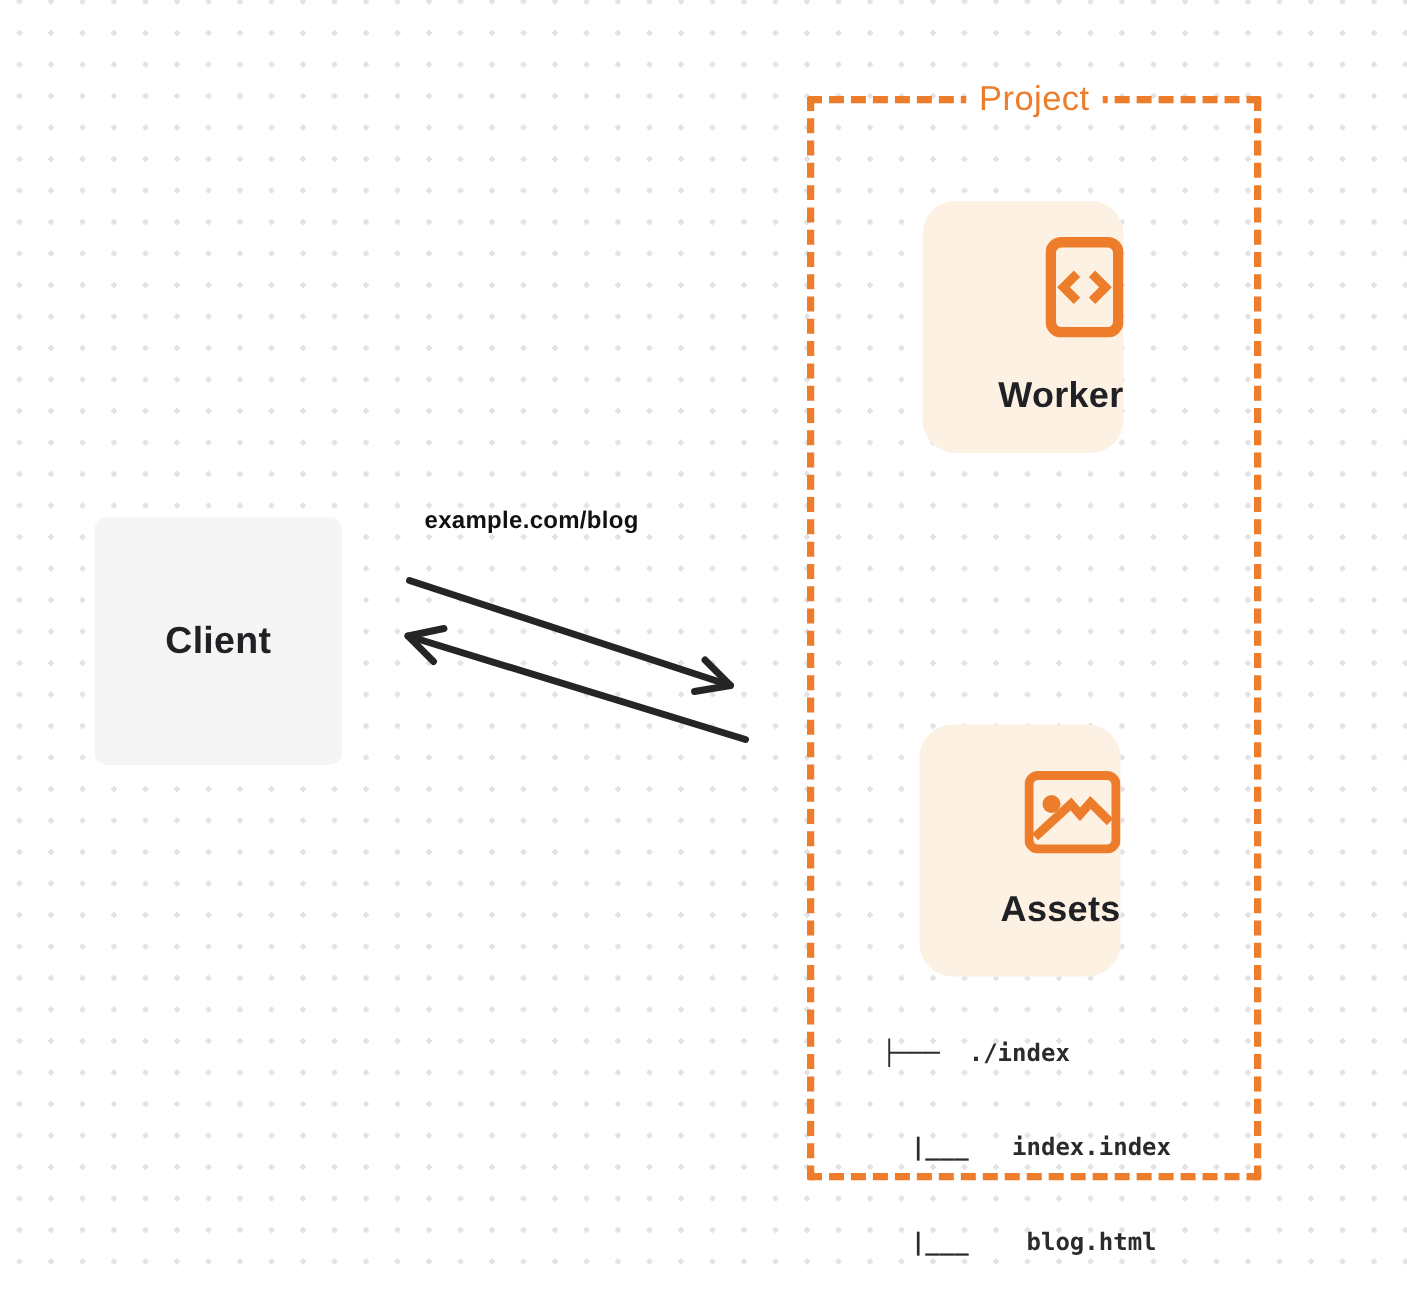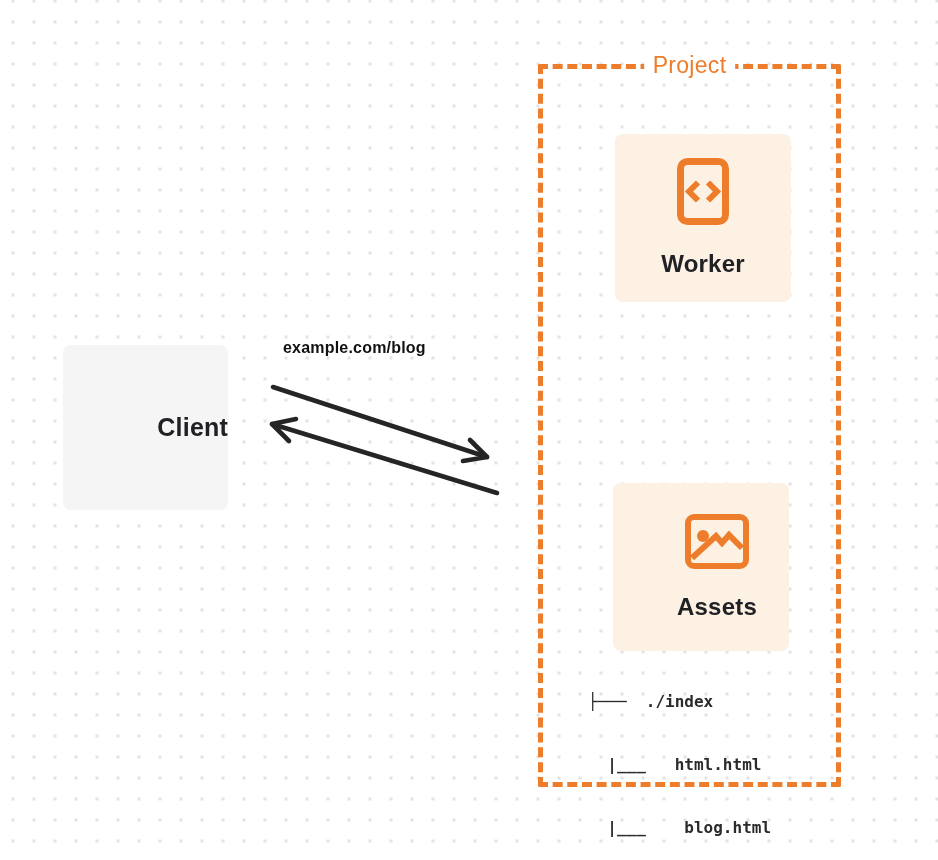--- a/index.html
+++ b/index.html
@@ -22,21 +22,21 @@
     background-color:#ffffff;
     background-image:radial-gradient(circle, var(--dot) 1.8px, transparent 1.9px);
     background-size:21px 21px;
     background-position:2.5px 11.5px;
   }
 
   
   .client-box{
     position:absolute;left:63px;top:345px;width:165px;height:165px;
     background:var(--client-bg);border-radius:8px;
-    display:flex;align-items:center;justify-content:flex-end;
+    display:flex;align-items:center;justify-content:center;
   }
   .client-box span{
     font-size:25px;font-weight:700;color:var(--text-dark);letter-spacing:.2px;
   }
 
   
   .url-label{
     position:absolute;left:283px;top:339px;
     font-size:16px;font-weight:700;color:#111111;letter-spacing:.2px;
     white-space:nowrap;
@@ -56,23 +56,23 @@
   }
   .project-label{
     position:absolute;top:-17px;left:50%;transform:translateX(-50%);
     background:#ffffff;padding:0 9px;
     font-size:23px;font-weight:400;color:var(--accent-orange);
     letter-spacing:.3px;white-space:nowrap;
   }
 
   
   .card{
-    position:absolute;width:176px;height:168px;
-    background:var(--card-bg);border-radius:8px;
-    display:flex;flex-direction:column;align-items:center;justify-content:center;
+    position:absolute;width:134px;height:168px;
+    background:var(--card-bg);border-radius:22px;
+    display:flex;flex-direction:column;align-items:flex-end;justify-content:center;
     color:var(--accent-orange);
   }
   .card .card-label{
     font-size:24px;font-weight:700;color:var(--text-dark);letter-spacing:.2px;
   }
   .card-worker{left:72px;top:65px;}
   .card-worker{gap:25px;}
   .card-assets{left:70px;top:414px;gap:24px;padding-left:32px;}
   .card svg{display:block;}
 
@@ -121,18 +121,18 @@
         <rect x="3" y="3" width="58" height="49" rx="6" stroke="currentColor" stroke-width="6"></rect>
         <circle cx="18" cy="22" r="6" fill="currentColor"></circle>
         <path d="M7 44 L31 22 L37 29 L44 21 L57 34" stroke="currentColor" stroke-width="6" stroke-linejoin="miter"></path>
       </svg>
       <div class="card-label">Assets</div>
     </div>
   </div>
 
   <div class="file-tree">
     <div>├───  ./index</div>
-    <div>  |___   html.html</div>
+    <div>  |___   index.index</div>
     <div>  |___    blog.html</div>
     
   </div>
 
 </div>
 
 </body></html>

